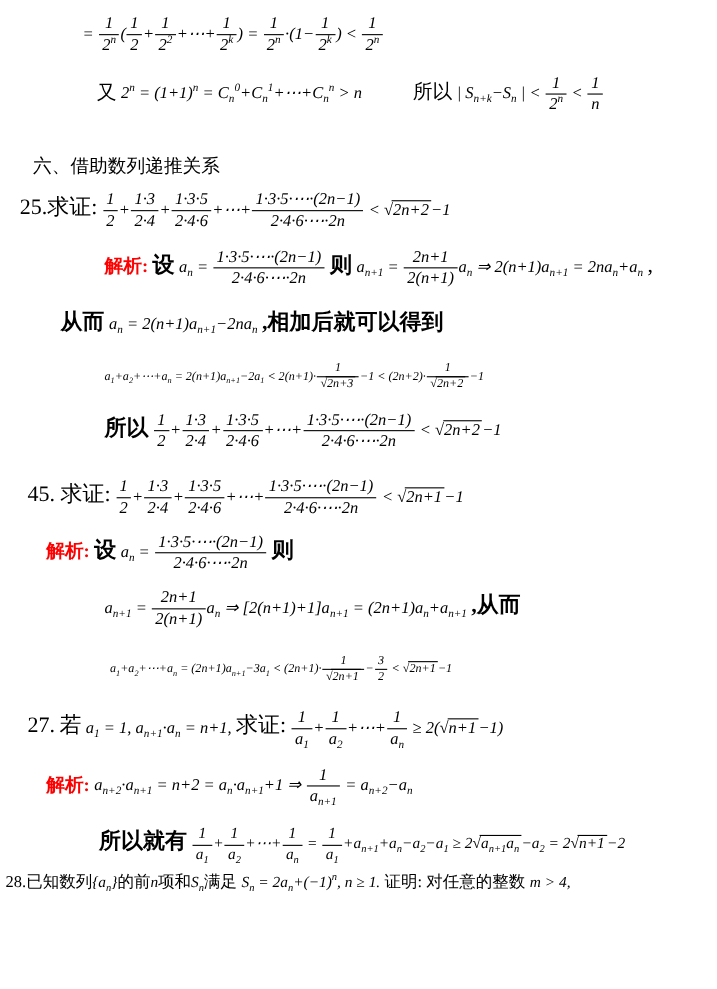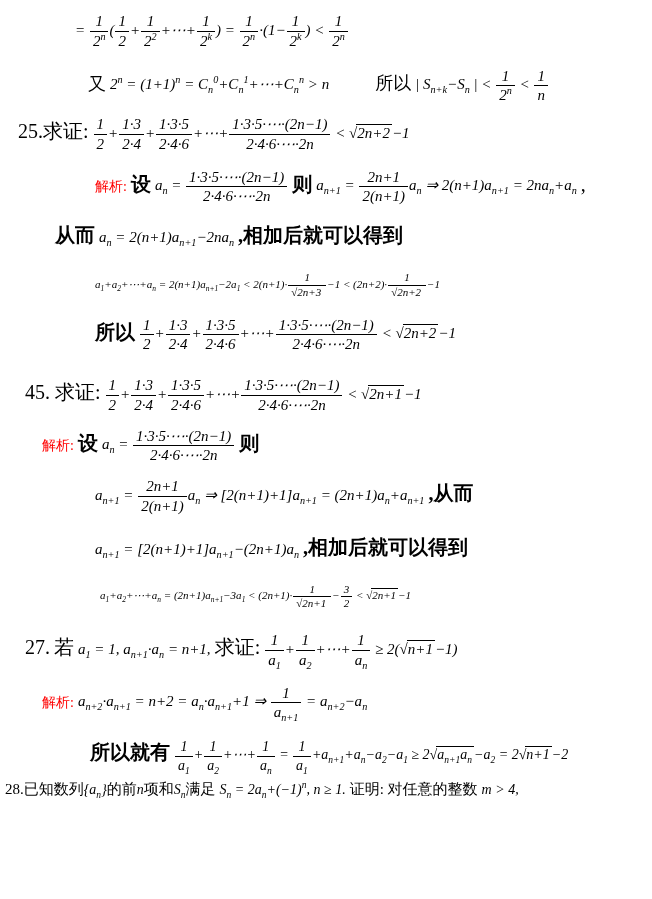--- a/index.html
+++ b/index.html
@@ -6,21 +6,21 @@
   html,body { background:#ffffff; }
   .page {
     position:relative; width:652px; height:899px; background:#ffffff;
     overflow:hidden; color:#000; padding-top:8px;
     font-family:"Liberation Serif", serif;
   }
   .line { white-space:nowrap; }
   .cn { font-family:"Liberation Serif", serif; font-size:20px; color:#000; }
   .cn-big { font-size:18px; }
   .b { font-weight:bold; }
-  .red { color:#ff0000; font-weight:normal; font-size:14px;text-align:right; }
+  .red { color:#ff0000; font-weight:bold; font-size:17px;text-align:right; }
   .math { font-family:"Liberation Serif", serif; font-style:italic; font-size:15px; color:#000; }
   .math-sm { font-size:11px; }
   sub, sup { font-size:68%; font-style:inherit; line-height:0; }
   .frac { display:inline-block; vertical-align:middle; text-align:center; margin:0 1px; }
   .frac > .num { display:block; padding:0 3px; border-bottom:1px solid #000; line-height:1.25; }
   .frac > .den { display:block; padding:0 3px; line-height:1.25; }
   .sqrt { display:inline-block; white-space:nowrap; }
   .radic { letter-spacing:-1px; }
   .radicand { border-top:1px solid #000; padding:0 2px 0 1px; }
 
@@ -63,20 +63,21 @@
     <span class="math">= <span class="frac"><span class="num">1</span><span class="den">2<sup>n</sup></span></span>(<span class="frac"><span class="num">1</span><span class="den">2</span></span>+<span class="frac"><span class="num">1</span><span class="den">2<sup>2</sup></span></span>+⋯+<span class="frac"><span class="num">1</span><span class="den">2<sup>k</sup></span></span>) = <span class="frac"><span class="num">1</span><span class="den">2<sup>n</sup></span></span>·(1−<span class="frac"><span class="num">1</span><span class="den">2<sup>k</sup></span></span>) &lt; <span class="frac"><span class="num">1</span><span class="den">2<sup>n</sup></span></span></span>
   </div>
 
   <div class="line l02">
     <span class="cn cn-big">又</span>
     <span class="math">2<sup>n</sup> = (1+1)<sup>n</sup> = C<sub>n</sub><sup>0</sup>+C<sub>n</sub><sup>1</sup>+⋯+C<sub>n</sub><sup>n</sup> &gt; n</span>
     <span class="cn cn-big gap">所以</span>
     <span class="math">| S<sub>n+k</sub>−S<sub>n</sub> | &lt; <span class="frac"><span class="num">1</span><span class="den">2<sup>n</sup></span></span> &lt; <span class="frac"><span class="num">1</span><span class="den">n</span></span></span>
   </div>
 
+  <div class="line h6 cn">六、借助数列递推关系</div>
 
   <div class="line l25">
     <span class="cn">25.求证:</span>
     <span class="math"><span class="frac"><span class="num">1</span><span class="den">2</span></span>+<span class="frac"><span class="num">1·3</span><span class="den">2·4</span></span>+<span class="frac"><span class="num">1·3·5</span><span class="den">2·4·6</span></span>+⋯+<span class="frac"><span class="num">1·3·5·⋯·(2n−1)</span><span class="den">2·4·6·⋯·2n</span></span> &lt; <span class="sqrt"><span class="radic">√</span><span class="radicand">2n+2</span></span>−1</span>
   </div>
 
   <div class="line l25a">
     <span class="red">解析:</span>
     <span class="cn b">设</span>
     <span class="math">a<sub>n</sub> = <span class="frac"><span class="num">1·3·5·⋯·(2n−1)</span><span class="den">2·4·6·⋯·2n</span></span></span>
@@ -110,24 +111,20 @@
     <span class="cn b">设</span>
     <span class="math">a<sub>n</sub> = <span class="frac"><span class="num">1·3·5·⋯·(2n−1)</span><span class="den">2·4·6·⋯·2n</span></span></span>
     <span class="cn b">则</span>
   </div>
 
   <div class="line l26b">
     <span class="math">a<sub>n+1</sub> = <span class="frac"><span class="num">2n+1</span><span class="den">2(n+1)</span></span>a<sub>n</sub> ⇒ [2(n+1)+1]a<sub>n+1</sub> = (2n+1)a<sub>n</sub>+a<sub>n+1</sub></span>
     <span class="cn b">,从而</span>
   </div>
 
-  <div class="line l26c">
-    <span class="math">a<sub>n+1</sub> = [2(n+1)+1]a<sub>n+1</sub>−(2n+1)a<sub>n</sub></span>
-    <span class="cn b">,相加后就可以得到</span>
-  </div>
 
   <div class="line l26d">
     <span class="math math-sm">a<sub>1</sub>+a<sub>2</sub>+⋯+a<sub>n</sub> = (2n+1)a<sub>n+1</sub>−3a<sub>1</sub> &lt; (2n+1)·<span class="frac"><span class="num">1</span><span class="den"><span class="sqrt"><span class="radic">√</span><span class="radicand">2n+1</span></span></span></span>−<span class="frac"><span class="num">3</span><span class="den">2</span></span> &lt; <span class="sqrt"><span class="radic">√</span><span class="radicand">2n+1</span></span>−1</span>
   </div>
 
   <div class="line l27">
     <span class="cn">27.</span>
     <span class="cn">若</span>
     <span class="math">a<sub>1</sub> = 1, a<sub>n+1</sub>·a<sub>n</sub> = n+1,</span>
     <span class="cn">求证:</span>

